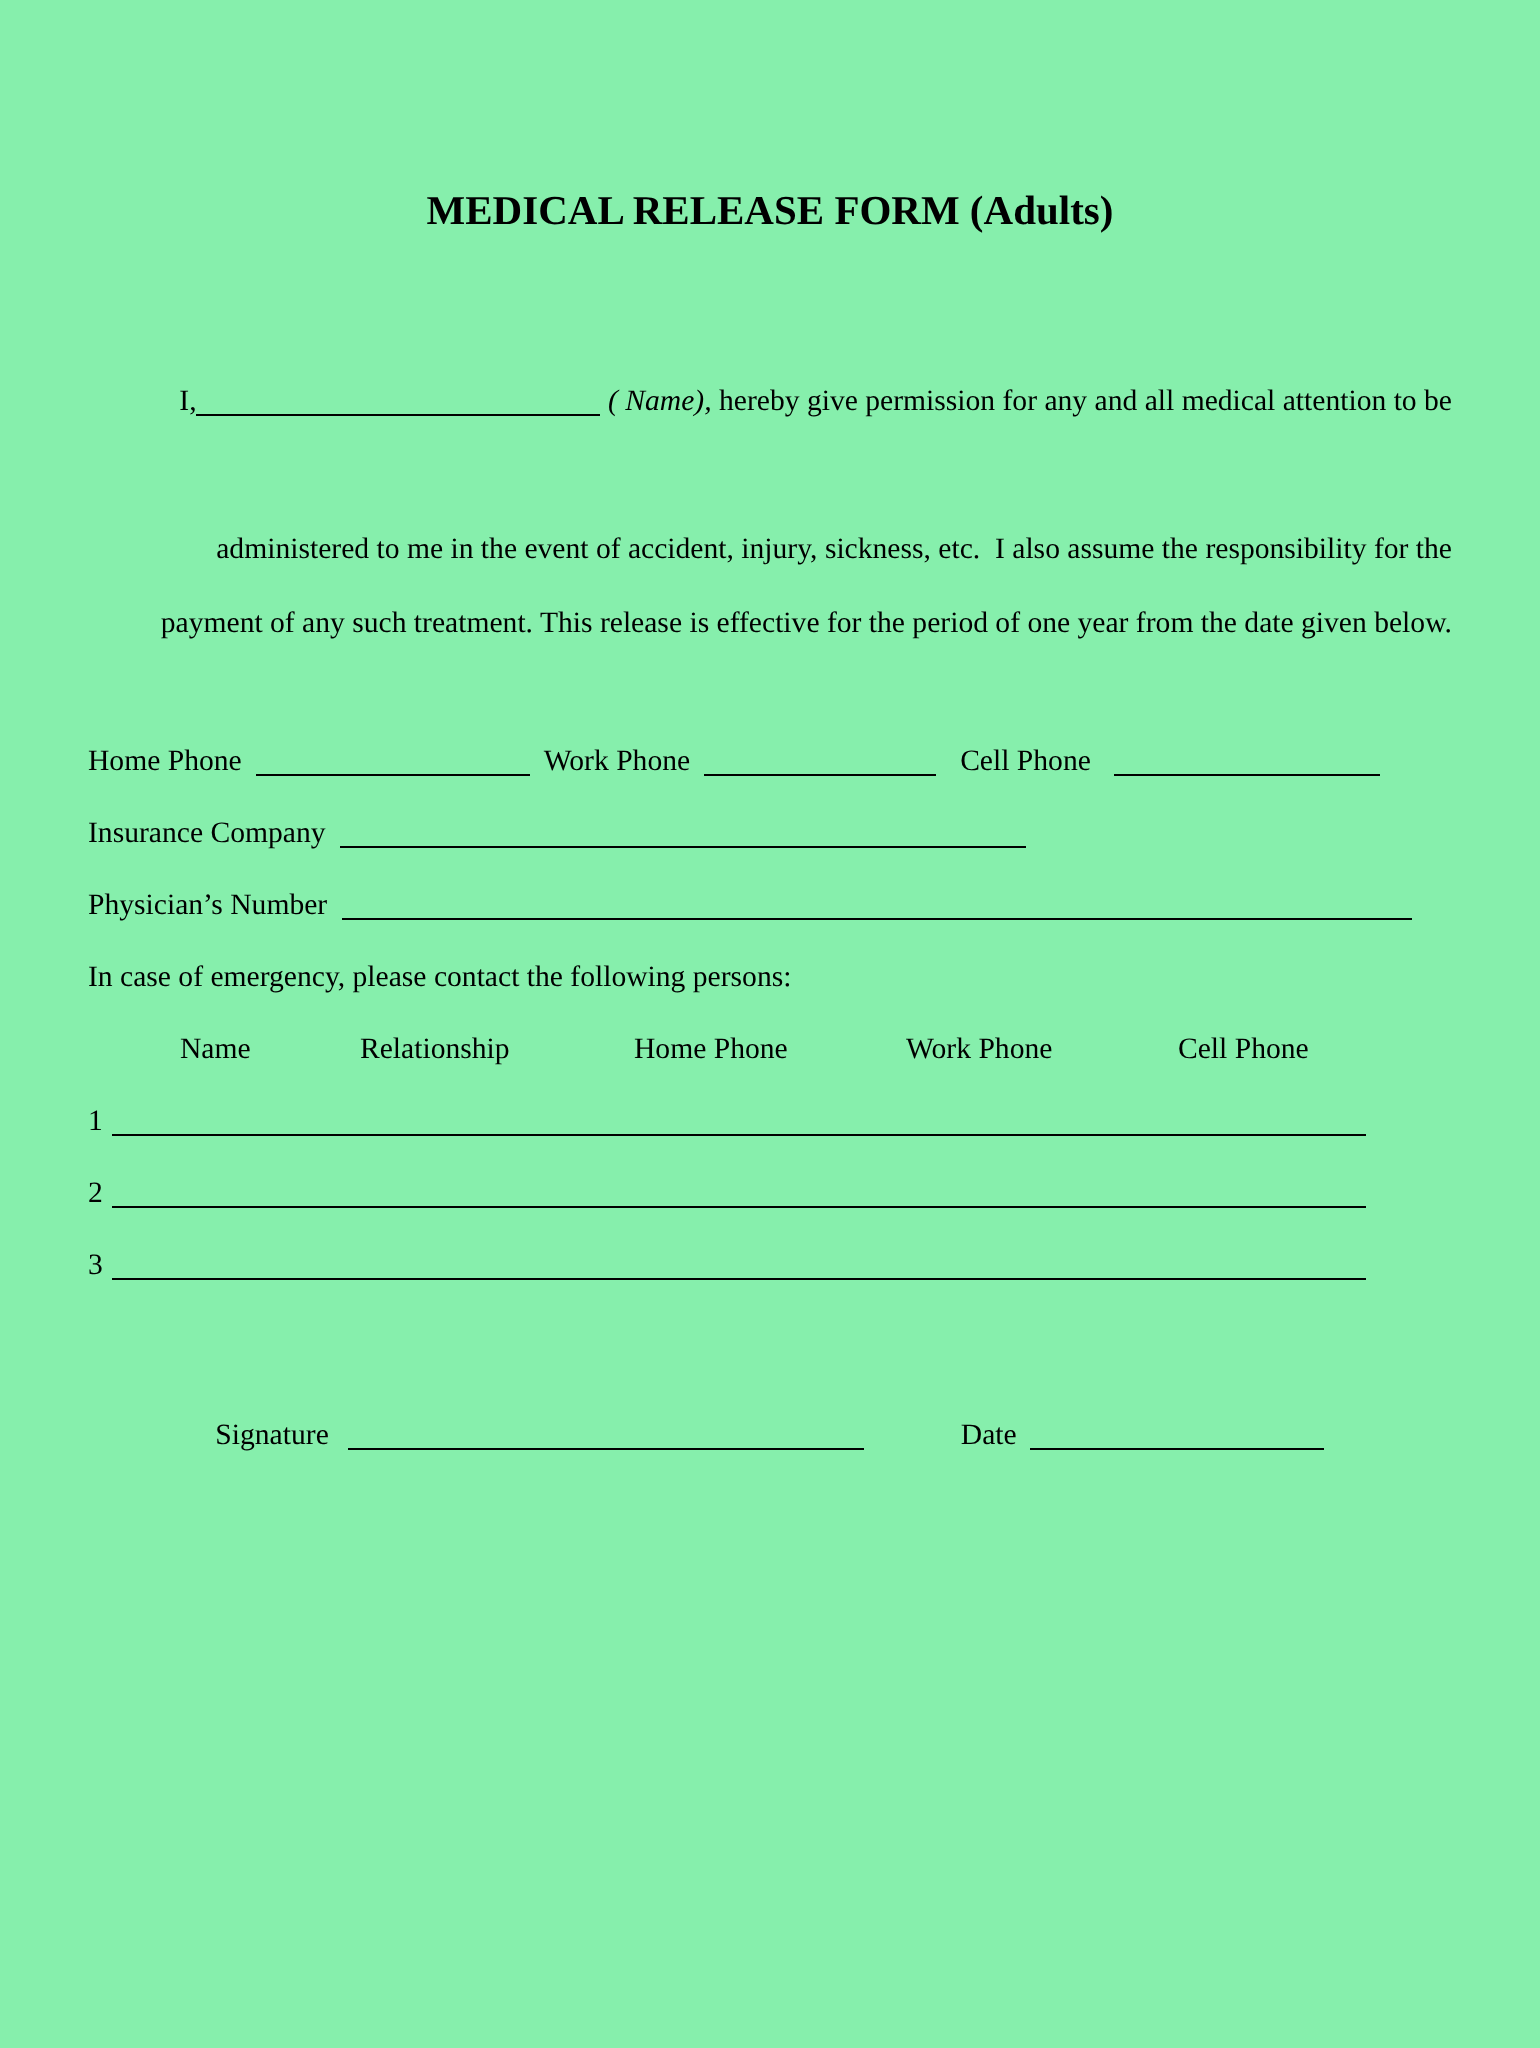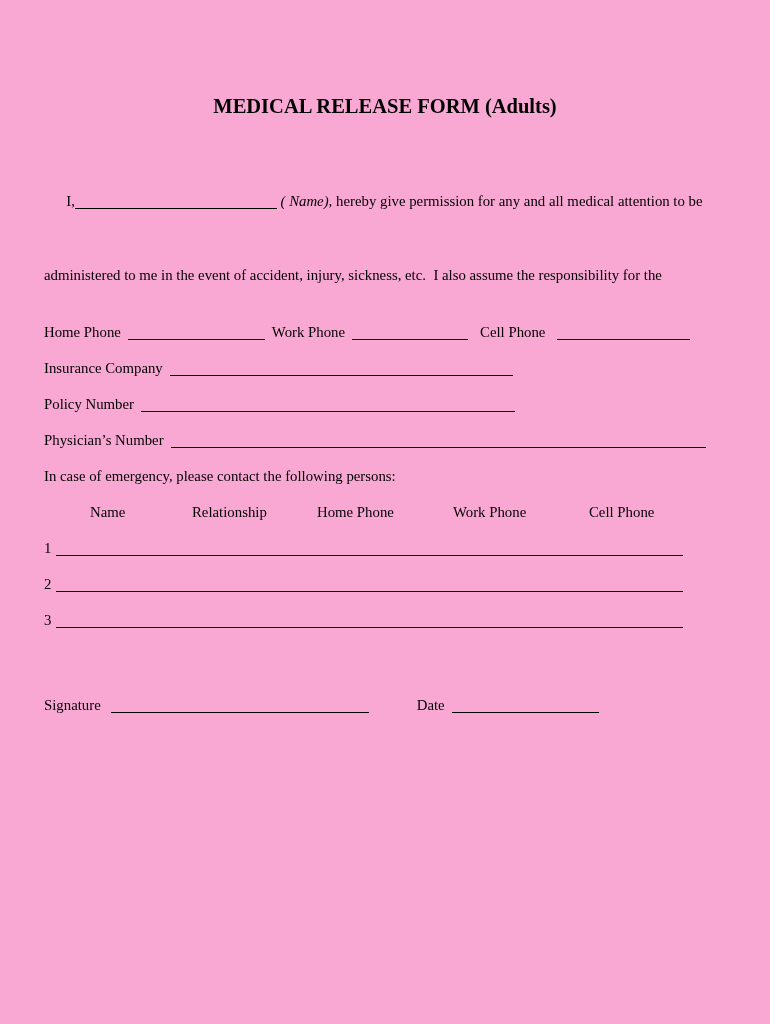--- a/index.html
+++ b/index.html
@@ -1,98 +1,97 @@
 <!DOCTYPE html>
 <html><head>
 <meta charset="utf-8">
 <style>
   html, body { margin: 0; padding: 0; background: #fff; }
   .page {
     position: relative;
     width: 770px;
     height: 1024px;
-    background: #f9a8d4;
+    background: #86efac;
     color: #000;
     font-family: "Liberation Serif", "DejaVu Serif", serif;
     font-size: 14.8px;
     box-sizing: border-box;
     padding: 0 44px;
     overflow: hidden;
   }
   .title {
     margin: 94px 0 0 0;
     font-size: 20.5px;
     line-height: 24px;
     font-weight: bold;
     text-align: center;
   }
   .intro {
     margin-top: 28px;
     line-height: 37px;
+    text-align: right;
   }
   .intro .line { white-space: pre; }
   .italic { font-style: italic; }
   .blank {
     display: inline-block;
     height: 14px;
     border-bottom: 1px solid #000;
     margin-bottom: -3px;
   }
   .row {
     margin-top: 17px;
     height: 19px;
     line-height: 19px;
     white-space: nowrap;
   }
-  .row.first-field { margin-top: 29px; }
-  .row.sig { margin-top: 66px; }
+  .row.first-field { margin-top: 41px; }
+  .row.sig { margin-top: 66px; text-align: center; }
   .gap-s { margin-left: 7px; }
   .gap-m { margin-left: 12px; }
   .headers { position: relative; font-weight: normal; }
   .headers .col { position: absolute; top: 0; }
   .num { display: inline-block; min-width: 7px; }
 </style>
 </head>
 <body>
 
 <div class="page">
 
   <h1 class="title">MEDICAL RELEASE FORM (Adults)</h1>
 
   <div class="intro">
     <div class="line">
       <span>I,</span><span class="blank" style="width:202px"></span><span class="italic"> ( Name),</span><span> hereby give permission for any and all medical attention to be</span>
     </div>
     <div class="line">administered to me in the event of accident, injury, sickness, etc.  I also assume the responsibility for the</div>
+    <div class="line">payment of any such treatment. This release is effective for the period of one year from the date given below.</div>
   </div>
 
   <div class="row first-field">
     <span>Home Phone</span><span class="blank gap-s" style="width:137px"></span><span class="gap-s">Work Phone</span><span class="blank gap-s" style="width:116px"></span><span class="gap-m">Cell Phone</span><span class="blank gap-m" style="width:133px"></span>
   </div>
 
 
   <div class="row">
     <span>Insurance Company</span><span class="blank gap-s" style="width:343px"></span>
   </div>
 
-  <div class="row">
-    <span>Policy Number</span><span class="blank gap-s" style="width:374px"></span>
-  </div>
 
 
   <div class="row">
     <span>Physician’s Number</span><span class="blank gap-s" style="width:535px"></span>
   </div>
 
 
   <div class="row">In case of emergency, please contact the following persons:</div>
 
   <div class="row headers">
     <span class="col" style="left:46px">Name</span>
-    <span class="col" style="left:148px">Relationship</span>
+    <span class="col" style="left:136px">Relationship</span>
     <span class="col" style="left:273px">Home Phone</span>
     <span class="col" style="left:409px">Work Phone</span>
     <span class="col" style="left:545px">Cell Phone</span>
   </div>
 
   <div class="row">
     <span class="num">1</span><span class="blank" style="width:627px;margin-left:5px"></span>
   </div>
   <div class="row">
     <span class="num">2</span><span class="blank" style="width:627px;margin-left:5px"></span>

